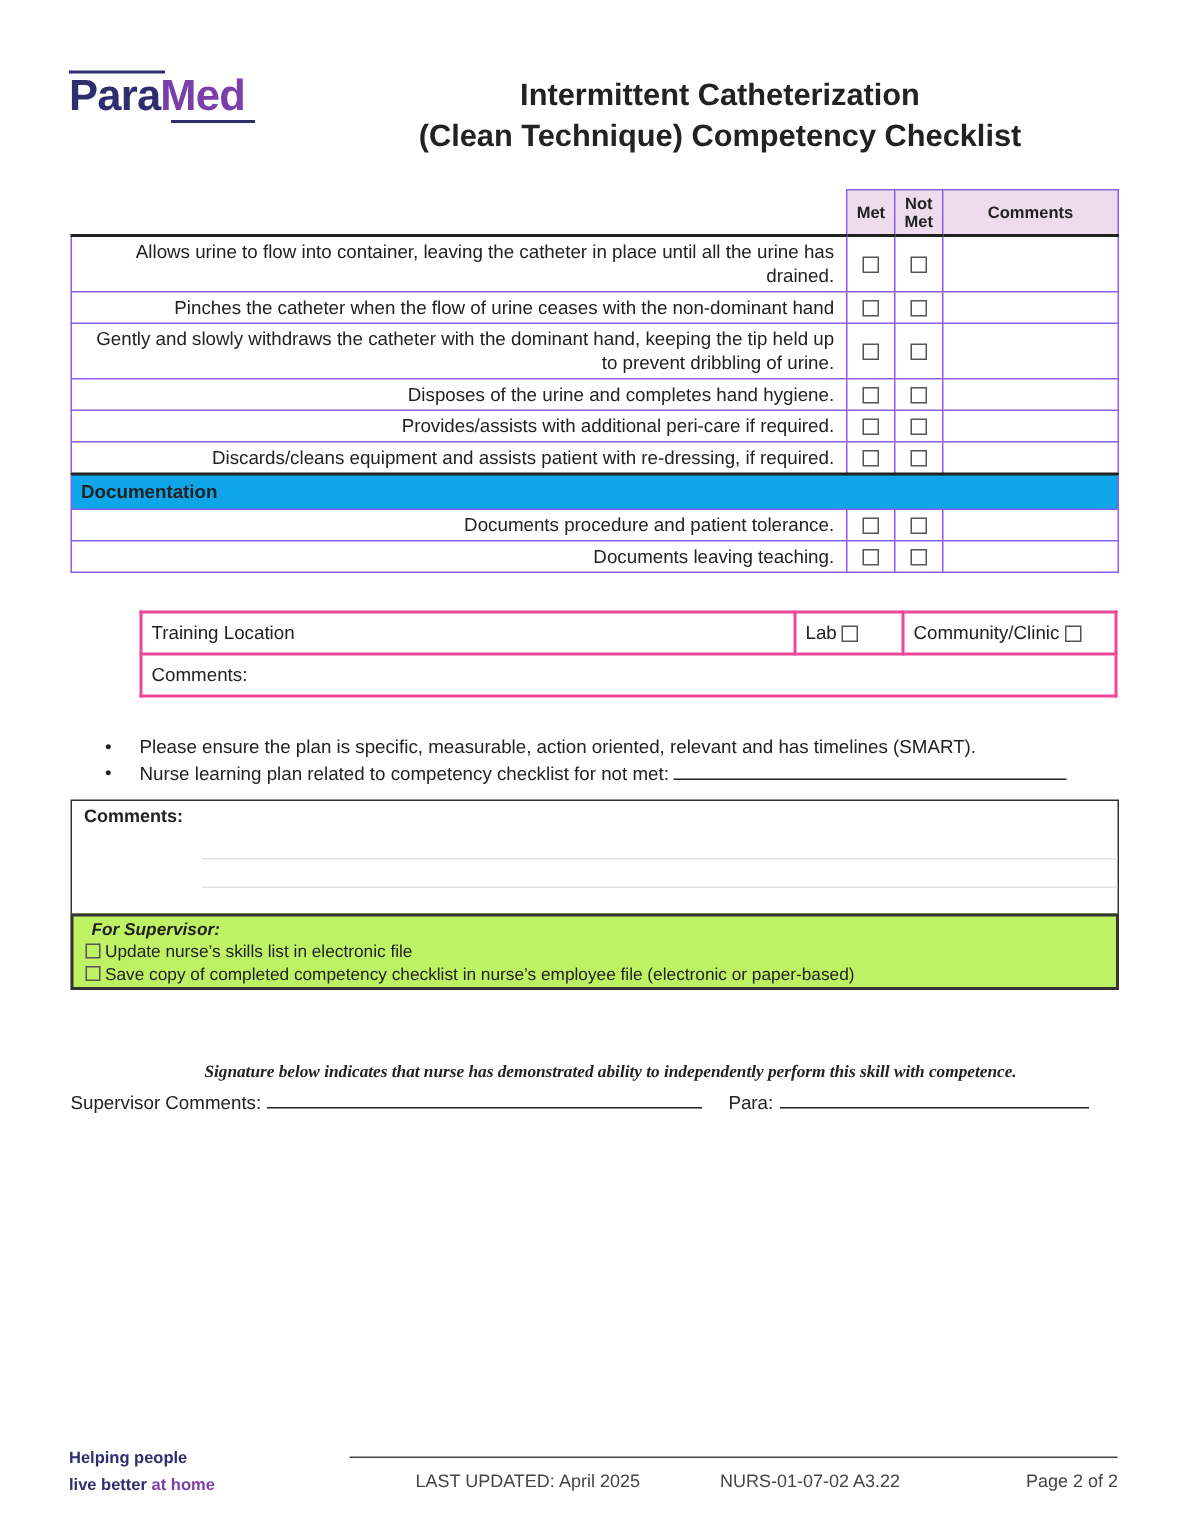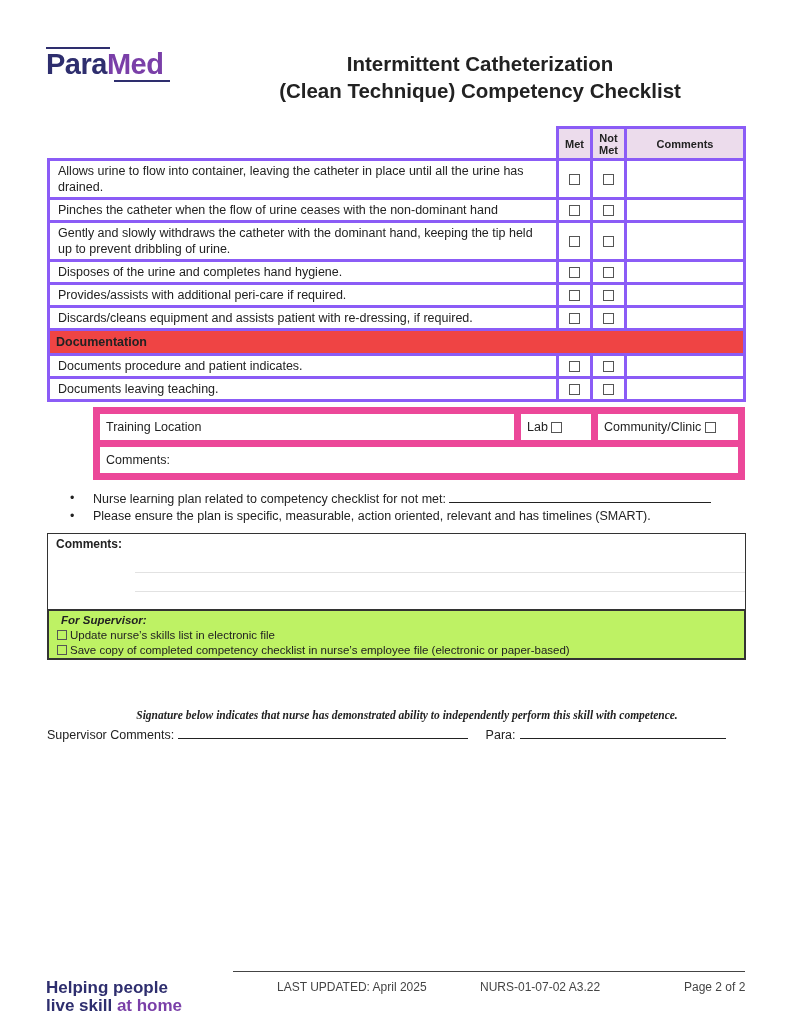--- a/index.html
+++ b/index.html
@@ -8,52 +8,52 @@
   .logo .bar-top { position: absolute; left: 0; top: 3px; width: 64px; height: 2px; background: #2e2e6e; }
   .logo .bar-bot { position: absolute; left: 68px; top: 36px; width: 56px; height: 2px; background: #2e2e6e; }
   .logo .txt { position: absolute; left: 0; top: 4px; font-size: 29px; font-weight: bold; letter-spacing: -0.5px; line-height: 32px; }
   .logo .para { color: #2e2e6e; }
   .logo .med { color: #7a3fa8; }
 
   .title { position: absolute; left: 260px; top: 50px; width: 440px; text-align: center; font-size: 20.5px; font-weight: bold; line-height: 27px; color: #222; }
 
   table { border-collapse: collapse; }
   .checklist { position: absolute; left: 47px; top: 126px; width: 699px; font-size: 12.5px; }
-  .checklist td, .checklist th { border: 3px solid #8b5cf6; padding: 0 6px; }
+  .checklist td, .checklist th { border: 1px solid #8b5cf6; padding: 0 6px; }
   .checklist th { background: #ecdcec; font-size: 11px; font-weight: bold; text-align: center; line-height: 12px; height: 29px; }
   .checklist th.blank { background: transparent; border: none; border-bottom: 2px solid #222; }
-  .checklist td.item { line-height: 16px; padding: 2px 8px; }
+  .checklist td.item { line-height: 16px; padding: 2px 8px; text-align: right; }
   .checklist td.box { width: 23px; text-align: center; padding: 0; }
   .checklist td.cmt { width: 104px; }
   .checklist tr.head-row th { border-bottom: 2px solid #222; }
   .cb { display: inline-block; width: 9px; height: 9px; border: 1px solid #555; vertical-align: middle; }
-  .checklist tr.section td { background: #ef4444; font-weight: bold; font-size: 12.5px; height: 22px; border-top: 2px solid #222; }
+  .checklist tr.section td { background: #0ea5e9; font-weight: bold; font-size: 12.5px; height: 22px; border-top: 2px solid #222; }
 
   .training { position: absolute; left: 93px; top: 407px; width: 652px; font-size: 12.5px; }
-  .training td { border: 7px solid #ec4899; padding: 2px 6px; height: 22px; }
+  .training td { border: 2px solid #ec4899; padding: 2px 6px; height: 22px; }
 
   .bullets { position: absolute; left: 70px; top: 490px; font-size: 12.5px; line-height: 17px; margin: 0; padding: 0; list-style: none; }
   .bullets li { position: relative; padding-left: 23px; }
   .bullets li::before { content: "\2022"; position: absolute; left: 0; }
   .blank-line { display: inline-block; width: 262px; border-bottom: 1px solid #222; height: 12px; vertical-align: baseline; }
 
   .comments-box { position: absolute; left: 47px; top: 533px; width: 697px; height: 75px; border: 1px solid #333; font-size: 12px; }
   .comments-box .lbl { position: absolute; left: 8px; top: 3px; font-weight: bold; }
   .comments-box .ln { position: absolute; left: 87px; right: 0; height: 1px; background: #e2e2e2; }
   .sup-box { position: absolute; left: 47px; top: 609px; width: 695px; height: 48px; border: 2px solid #333; background: #bef264; font-size: 11.5px; line-height: 15px; padding-left: 8px; box-sizing: border-box; width: 699px; height: 51px; padding-top: 2px; }
   .sup-box .h { font-weight: bold; font-style: italic; padding-left: 4px; }
   .sup-box .cb { width: 8px; height: 8px; margin-right: 3px; vertical-align: -1px; }
 
   .sig-note { position: absolute; left: 47px; top: 709px; width: 720px; text-align: center; font-size: 11.5px; font-weight: bold; font-style: italic; font-family: Liberation Serif, serif; }
   .sig-row { position: absolute; left: 47px; top: 726px; font-size: 12.5px; white-space: nowrap; }
   .sig-line { display: inline-block; width: 290px; border-bottom: 1px solid #222; height: 12px; margin-left: 4px; }
   .date-lbl { margin-left: 14px; }
   .date-line { display: inline-block; width: 206px; border-bottom: 1px solid #222; height: 12px; margin-left: 4px; }
 
-  .tagline { position: absolute; left: 46px; top: 963px; font-size: 17px; font-weight: bold; line-height: 18px; color: #2e2e6e; margin-top: 16px; }
+  .tagline { position: absolute; left: 46px; top: 963px; font-size: 11px; font-weight: bold; line-height: 18px; color: #2e2e6e; }
   .tagline .accent { color: #7a3fa8; }
   .footer-rule { position: absolute; left: 233px; top: 971px; width: 512px; height: 1px; background: #444; }
   .footer { position: absolute; top: 980px; font-size: 12px; color: #444; }
   .f-left { left: 233px; margin-left: 44px; }
   .f-mid { left: 480px; }
   .f-right { left: 684px; }
 </style>
 </head>
 <body>
 
@@ -109,21 +109,21 @@
   <tr style="height:21px">
     <td class="item">Discards/cleans equipment and assists patient with re-dressing, if required.</td>
     <td class="box"><span class="cb"></span></td>
     <td class="box"><span class="cb"></span></td>
     <td class="cmt"></td>
   </tr>
   <tr class="section">
     <td colspan="4">Documentation</td>
   </tr>
   <tr style="height:21px">
-    <td class="item">Documents procedure and patient indicates.</td>
+    <td class="item">Documents procedure and patient tolerance.</td>
     <td class="box"><span class="cb"></span></td>
     <td class="box"><span class="cb"></span></td>
     <td class="cmt"></td>
   </tr>
   <tr style="height:21px">
     <td class="item">Documents leaving teaching.</td>
     <td class="box"><span class="cb"></span></td>
     <td class="box"><span class="cb"></span></td>
     <td class="cmt"></td>
   </tr>
@@ -137,22 +137,22 @@
     <td style="width:58px"><span>Lab</span> <span class="cb"></span></td>
     <td style="width:128px"><span>Community/Clinic</span> <span class="cb"></span></td>
   </tr>
   <tr>
     <td colspan="3">Comments:</td>
   </tr>
 </tbody>
   </table>
 
 <ul class="bullets">
+  <li>Please ensure the plan is specific, measurable, action oriented, relevant and has timelines (SMART).</li>
   <li><span>Nurse learning plan related to competency checklist for not met:</span> <span class="blank-line"></span></li>
-  <li>Please ensure the plan is specific, measurable, action oriented, relevant and has timelines (SMART).</li>
 </ul>
 
 <div class="comments-box">
   <div class="lbl">Comments:</div>
   <div class="ln" style="top:38px"></div>
   <div class="ln" style="top:57px"></div>
 </div>
 
 <div class="sup-box">
   <div class="h">For Supervisor:</div>
@@ -161,18 +161,18 @@
 </div>
 
 <div class="sig-note">Signature below indicates that nurse has demonstrated ability to independently perform this skill with competence.</div>
 <div class="sig-row">
   <span>Supervisor Comments:</span><span class="sig-line"></span>
   <span class="date-lbl">Para:</span><span class="date-line"></span>
 </div>
 
 <div class="tagline">
   <div>Helping people</div>
-  <div><span>live skill </span><span class="accent">at home</span></div>
+  <div><span>live better </span><span class="accent">at home</span></div>
 </div>
 <div class="footer-rule"></div>
 <div class="footer f-left">LAST UPDATED: April 2025</div>
 <div class="footer f-mid">NURS-01-07-02 A3.22</div>
 <div class="footer f-right">Page 2 of 2</div>
 
 </body></html>

